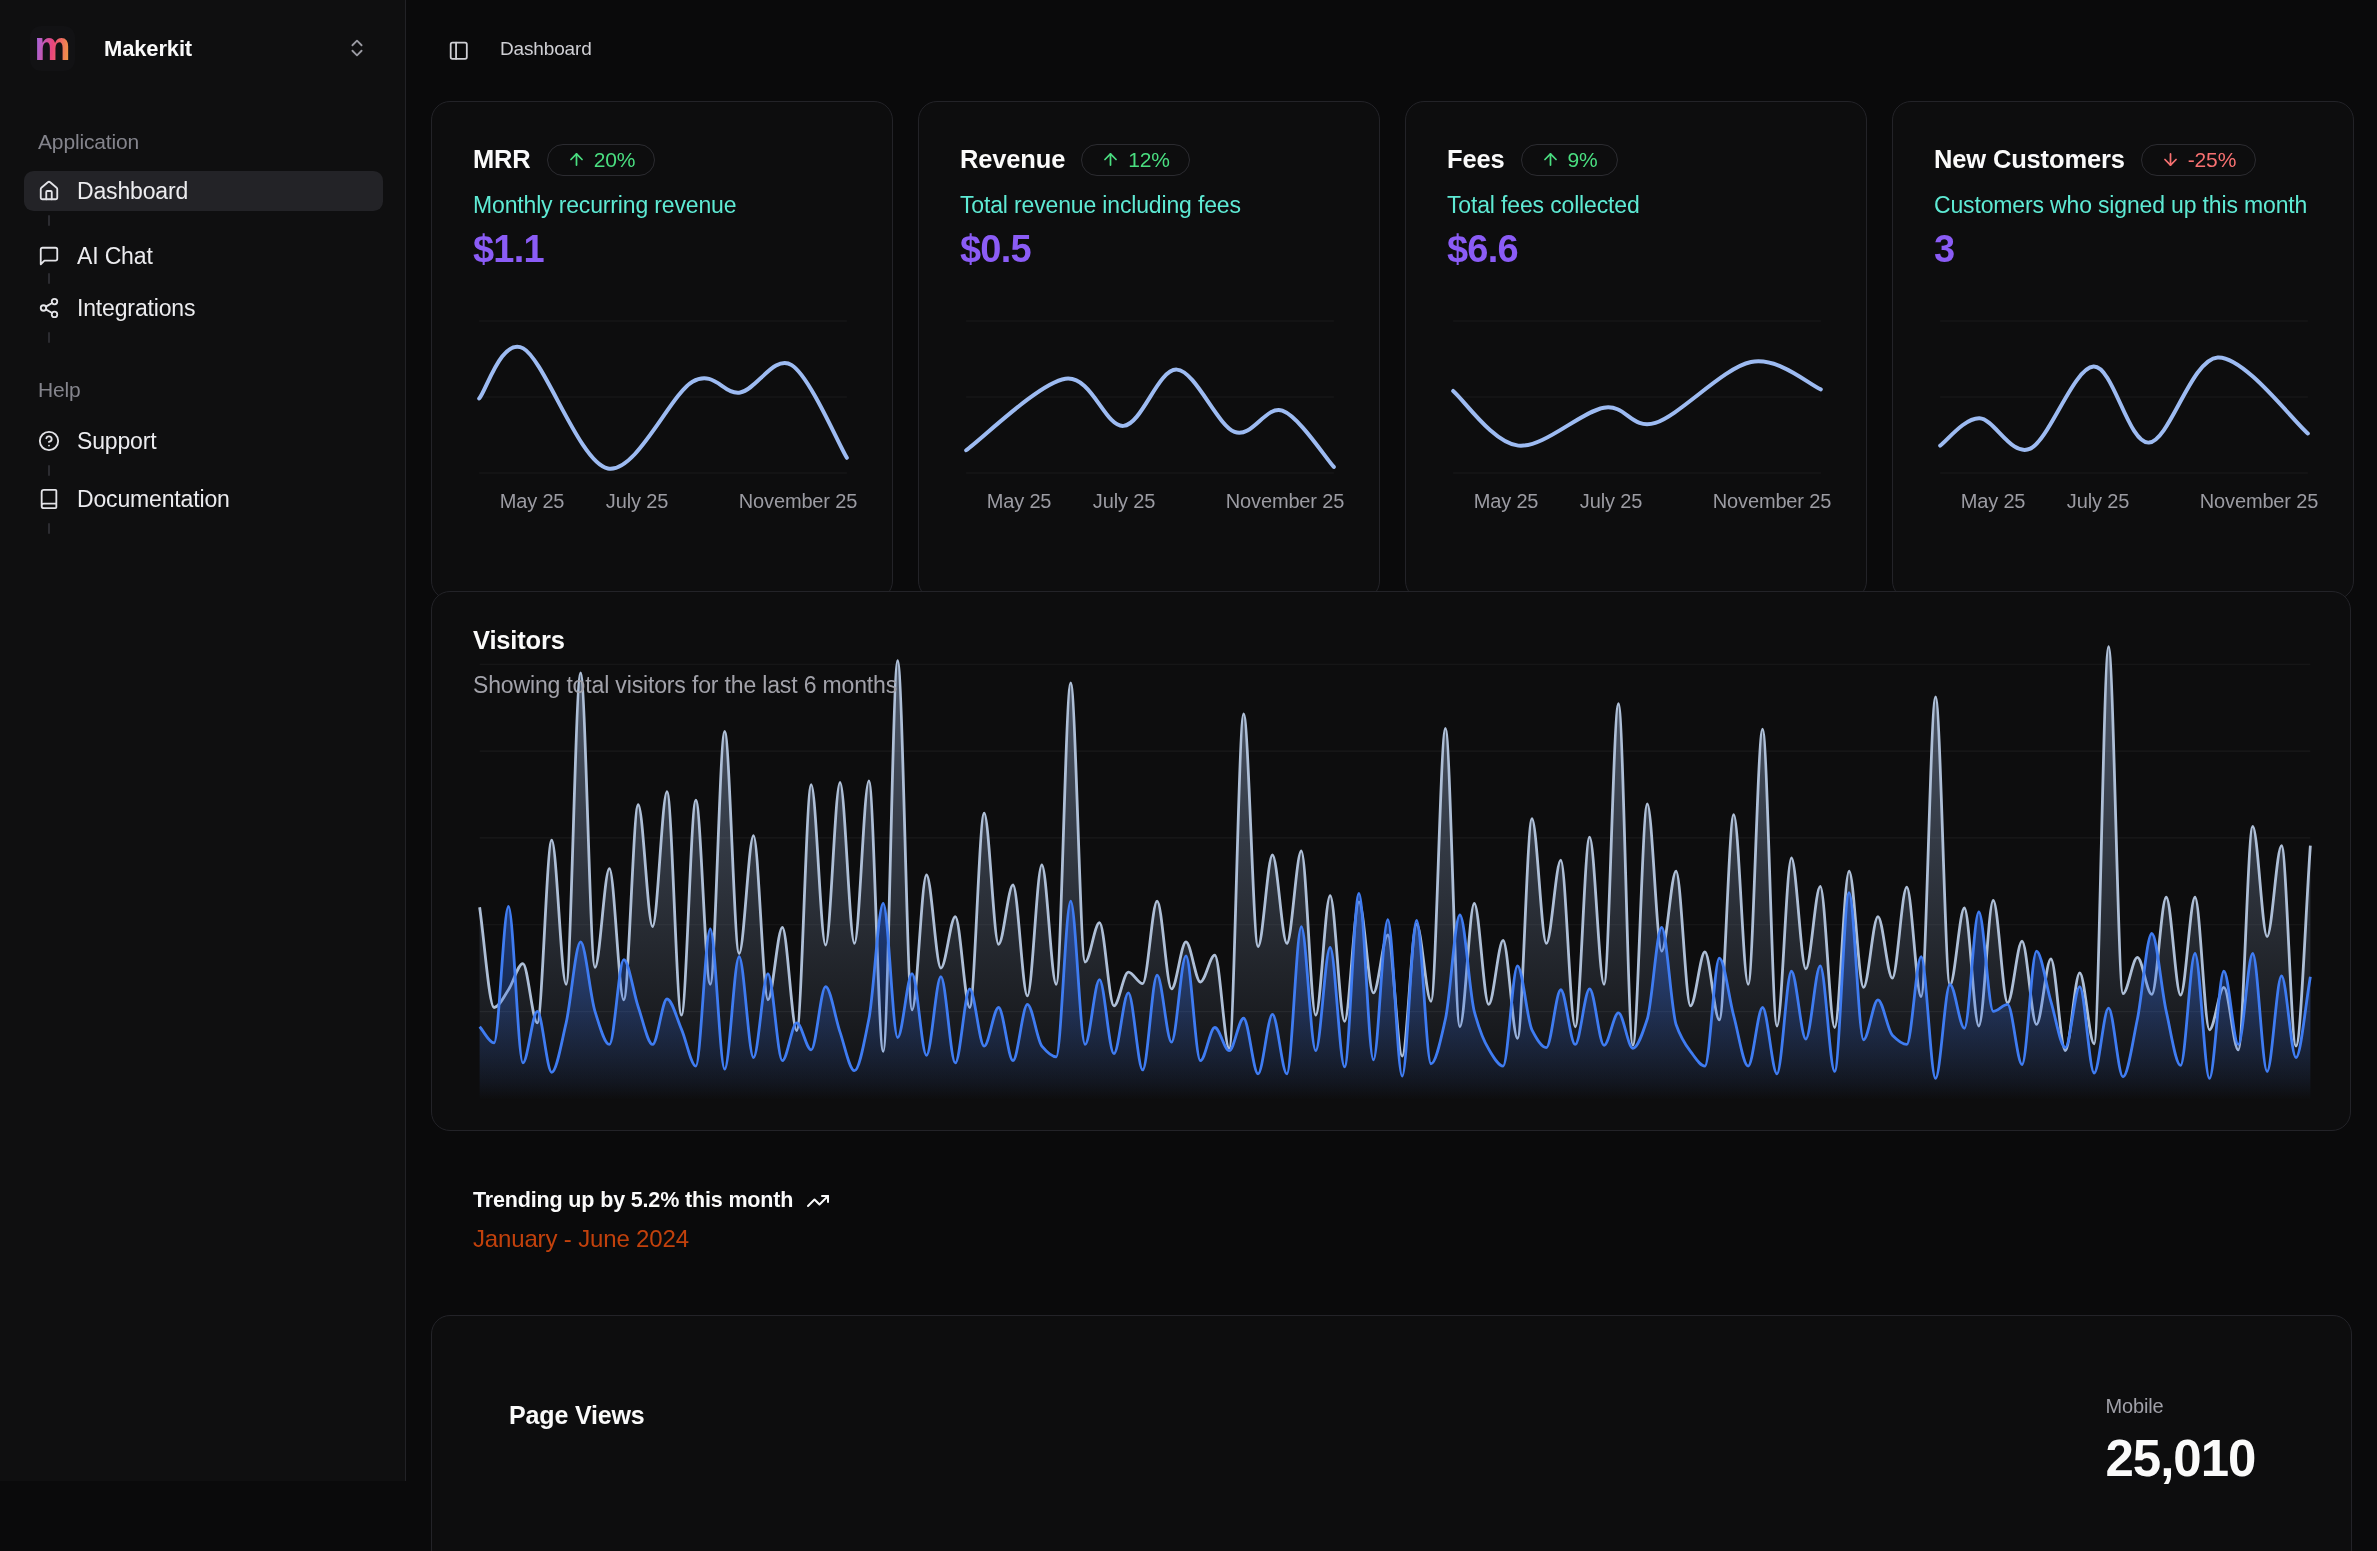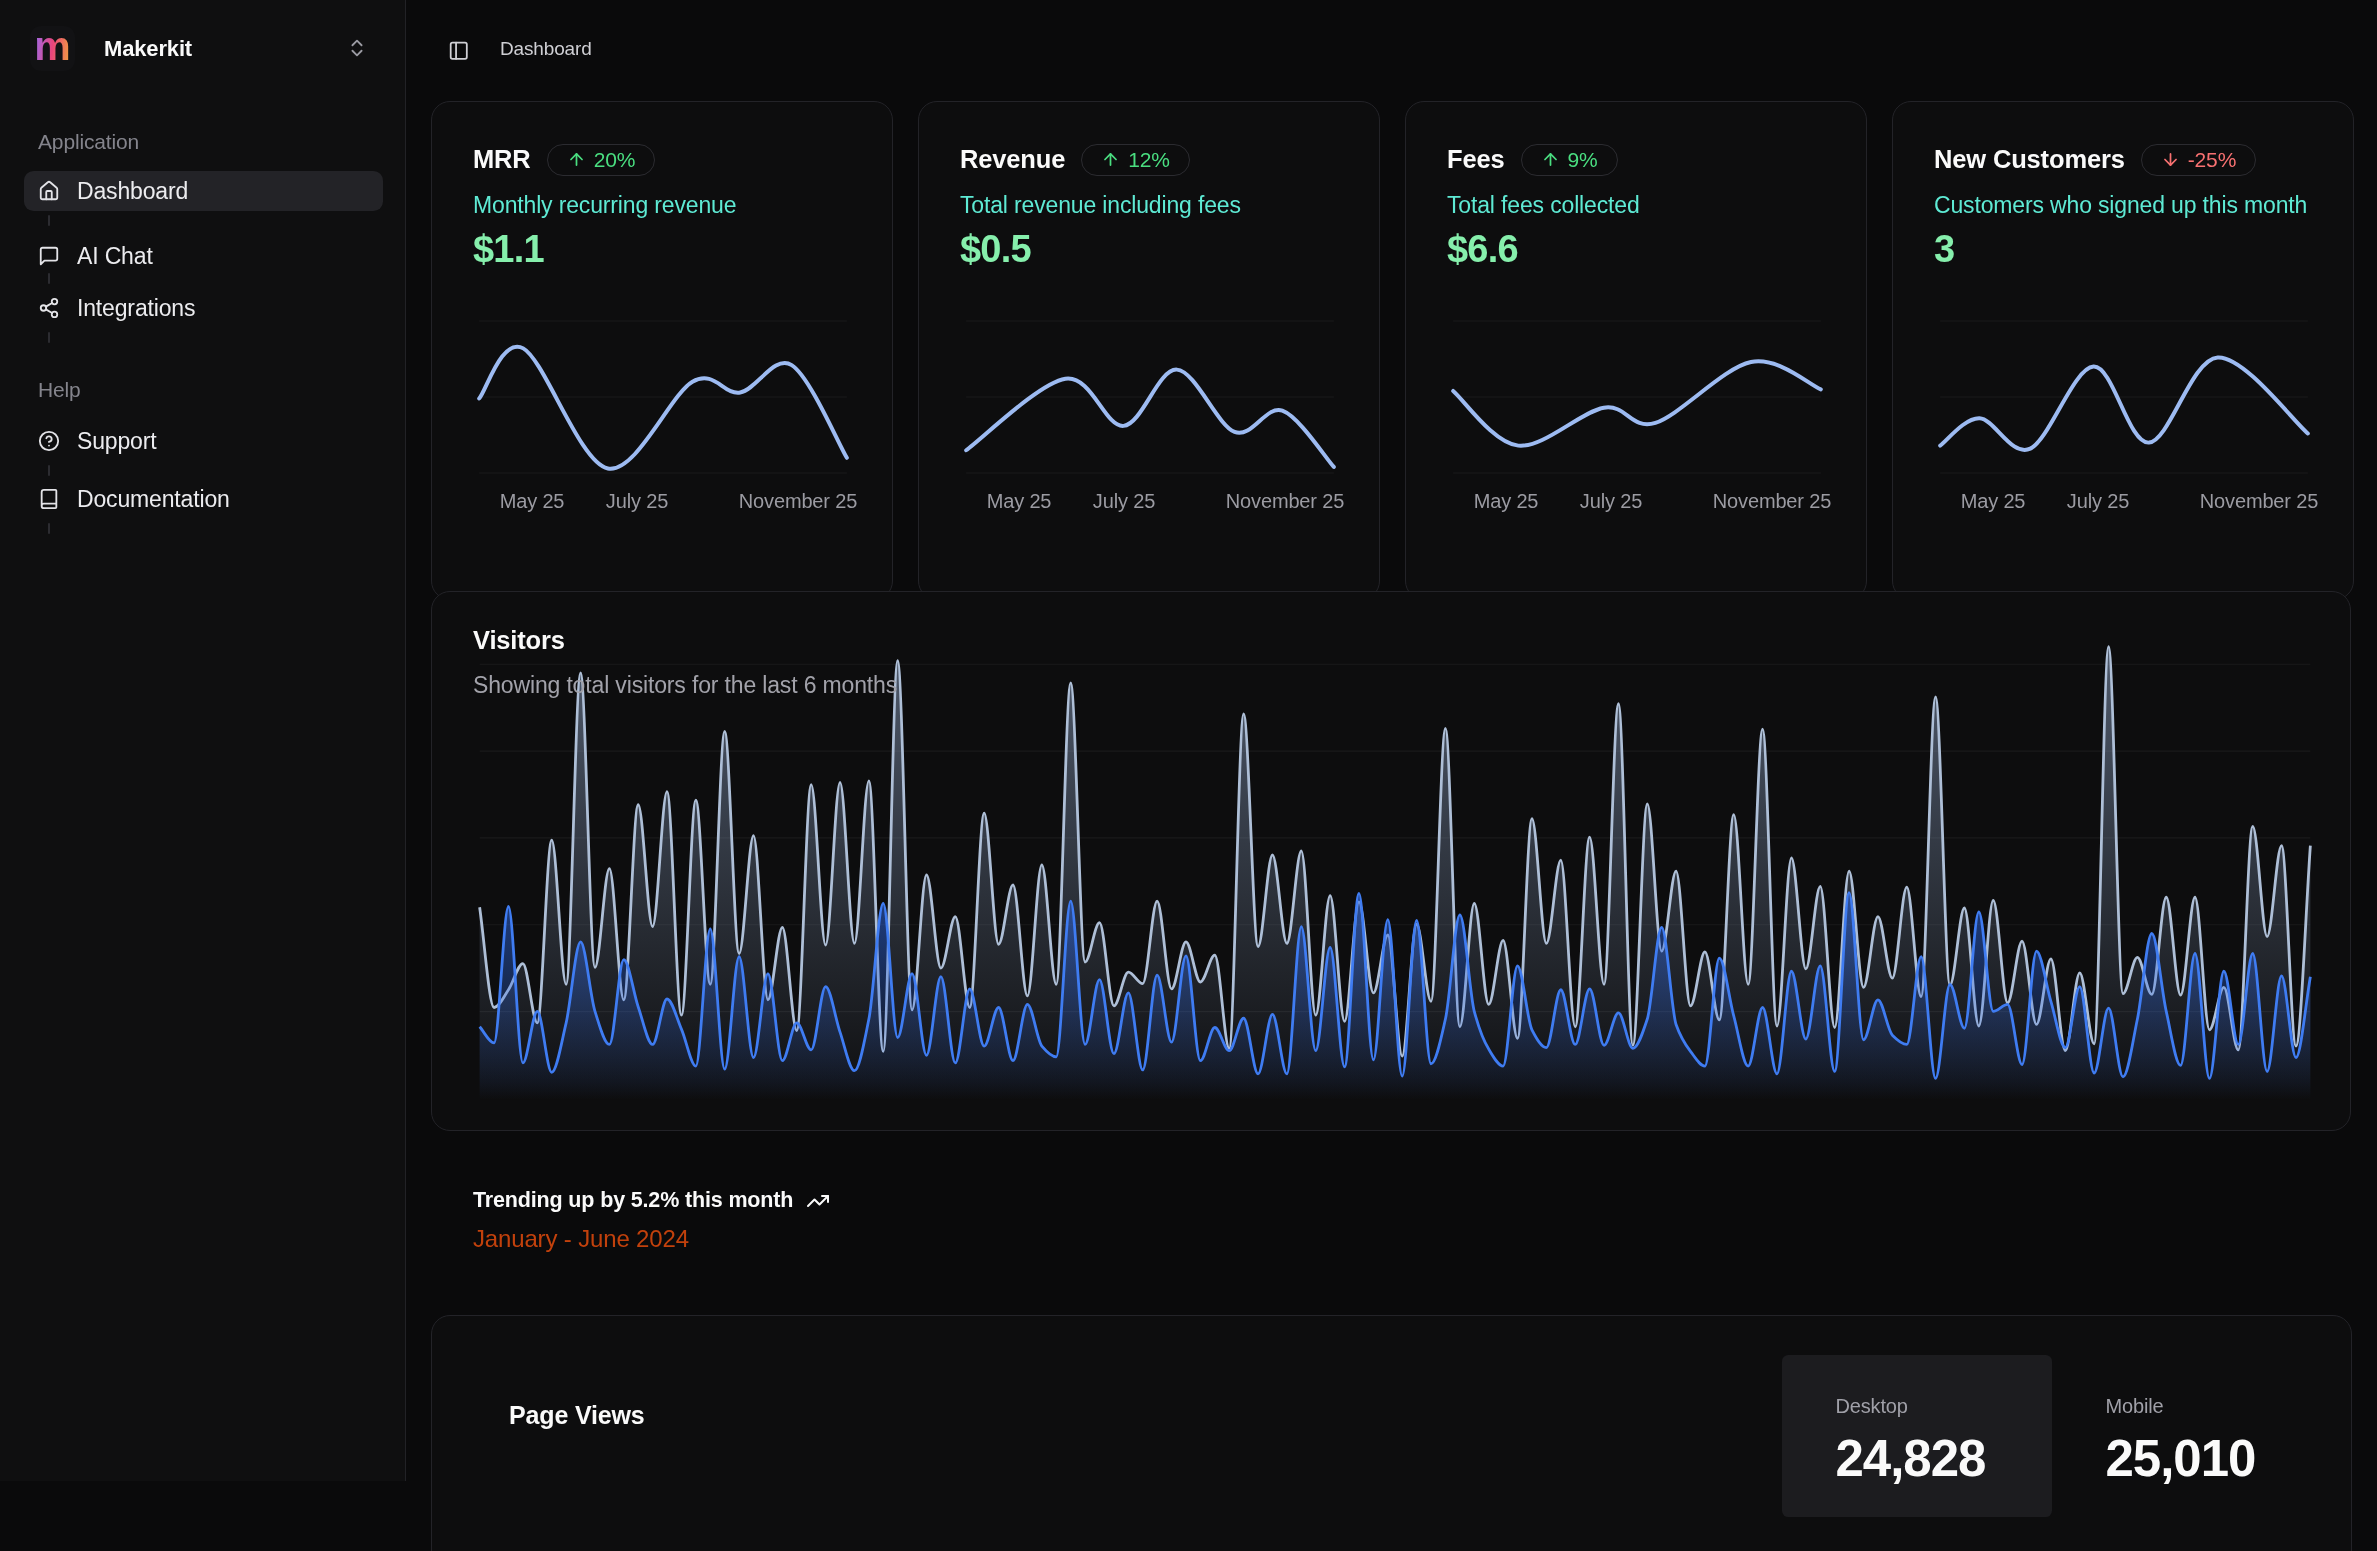--- a/index.html
+++ b/index.html
@@ -57,21 +57,21 @@
   .sc-titlerow { position:absolute; left:41px; top:41px; height:33px; display:flex; align-items:center; gap:16px; }
   .sc-title { font-size:25.5px; font-weight:bold; color:#fafafa; }
   .badge {
     display:inline-flex; align-items:center; gap:8px; height:32px; padding:0 19px;
     border:1.6px solid #2b2b30; border-radius:796px; font-size:21px;
   }
   .badge .dir-icon { width:19px; height:19px; }
   .badge.up { color:#4ade80; }
   .badge.down { color:#f87171; }
   .sc-desc { position:absolute; left:41px; top:90px; font-size:23px; color:#5eead4; }
-  .sc-value { position:absolute; left:41px; top:126px; font-size:38px; font-weight:bold; color:#86efac; letter-spacing:-0.02em; }
+  .sc-value { position:absolute; left:41px; top:126px; font-size:38px; font-weight:bold; color:#8b5cf6; letter-spacing:-0.02em; }
   .sc-chart { position:absolute; left:47px; top:219px; width:368px; height:152px; overflow:visible; }
   .sc-tick { position:absolute; top:388px; transform:translateX(-50%); font-size:20px; color:#9b9ba2; white-space:nowrap; }
 
   
   .visitors-card { left:23px; top:591px; right:26px; height:540px; }
   .vc-title { position:absolute; left:41px; top:34px; font-size:25.5px; font-weight:bold; }
   .vc-desc { position:absolute; left:41px; top:80px; font-size:23px; color:#a2a2aa; }
   .vc-chart { position:absolute; left:47px; top:30px; width:1832px; height:478px; overflow:visible; }
   .vc-trend { position:absolute; left:41px; top:596px; font-size:21.5px; font-weight:bold; color:#fafafa; display:flex; align-items:center; gap:12.8px; }
   .vc-trend .icon { width:24px; height:24px; color:#fafafa; }
@@ -304,24 +304,20 @@
             <polyline points="16 7 22 7 22 13"></polyline>
           </svg>
       </span>
     </div>
     <div class="vc-period">January - June 2024</div>
   </div>
 
   <div class="card pv-card">
     <div class="pv-title">Page Views</div>
     <div class="pv-stats">
-      <div class="pv-stat active">
-        <div class="pv-stat-label">Desktop</div>
-        <div class="pv-stat-value">24,828</div>
-      </div>
       <div class="pv-stat">
         <div class="pv-stat-label">Mobile</div>
         <div class="pv-stat-value">25,010</div>
       </div>
     </div>
   </div>
 </div>
 
 
 </body></html>

